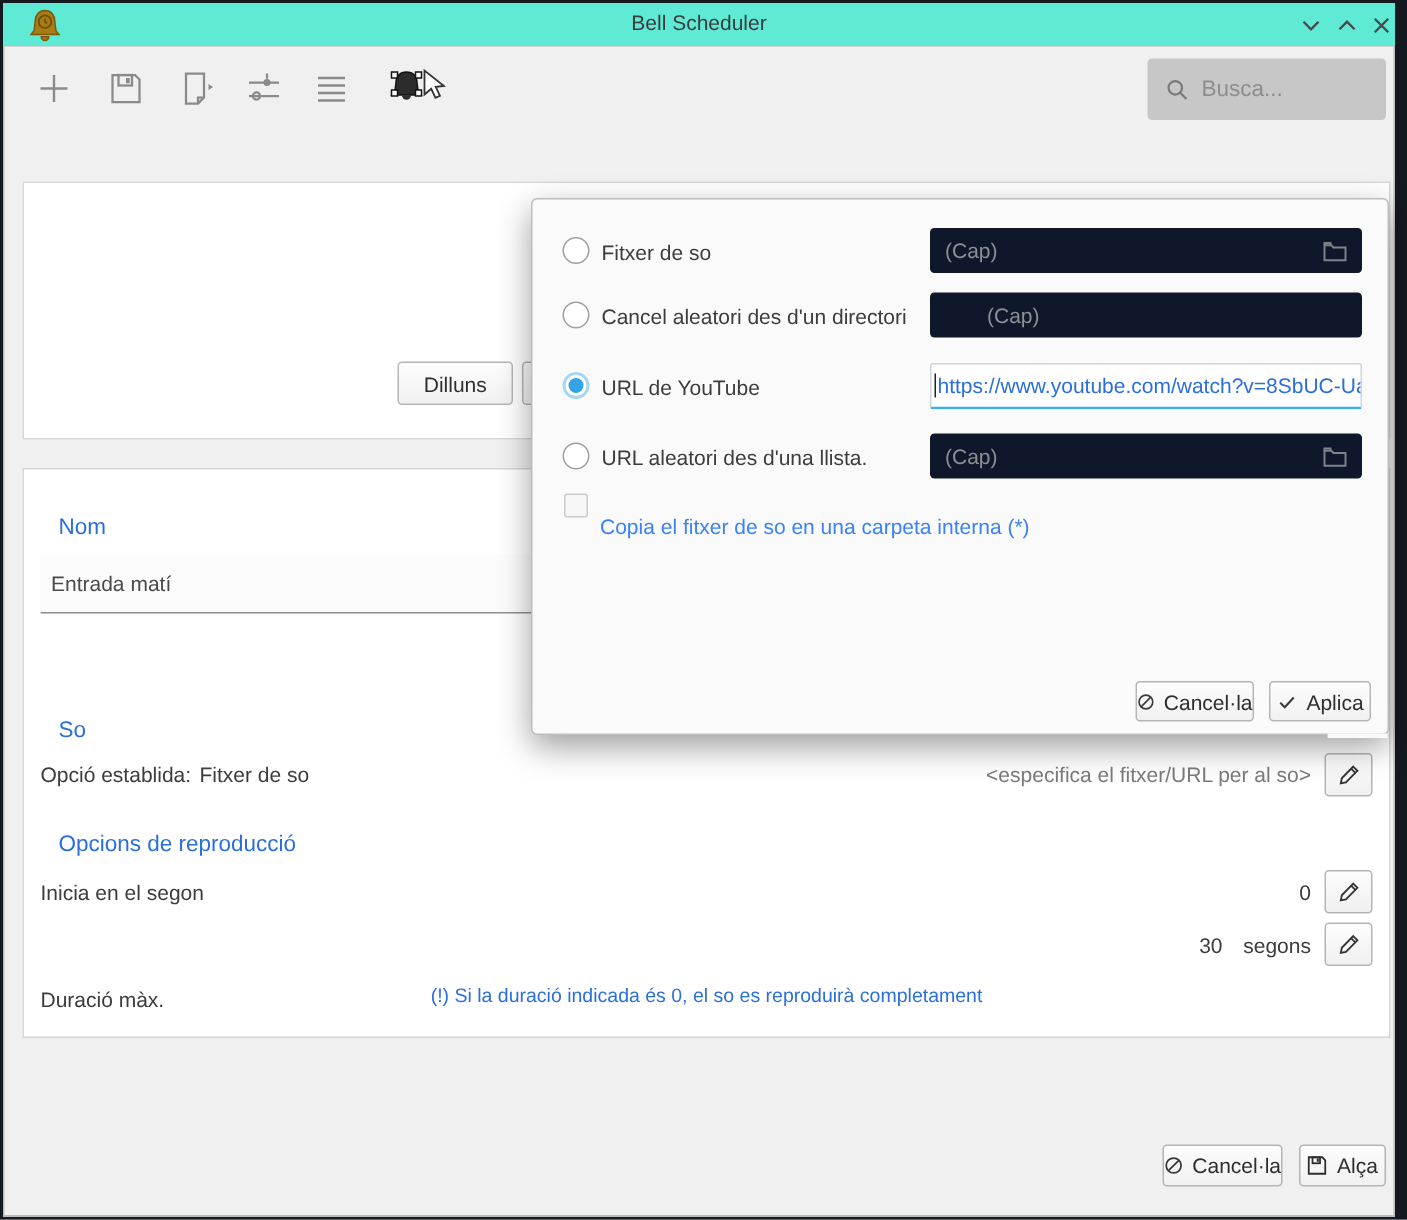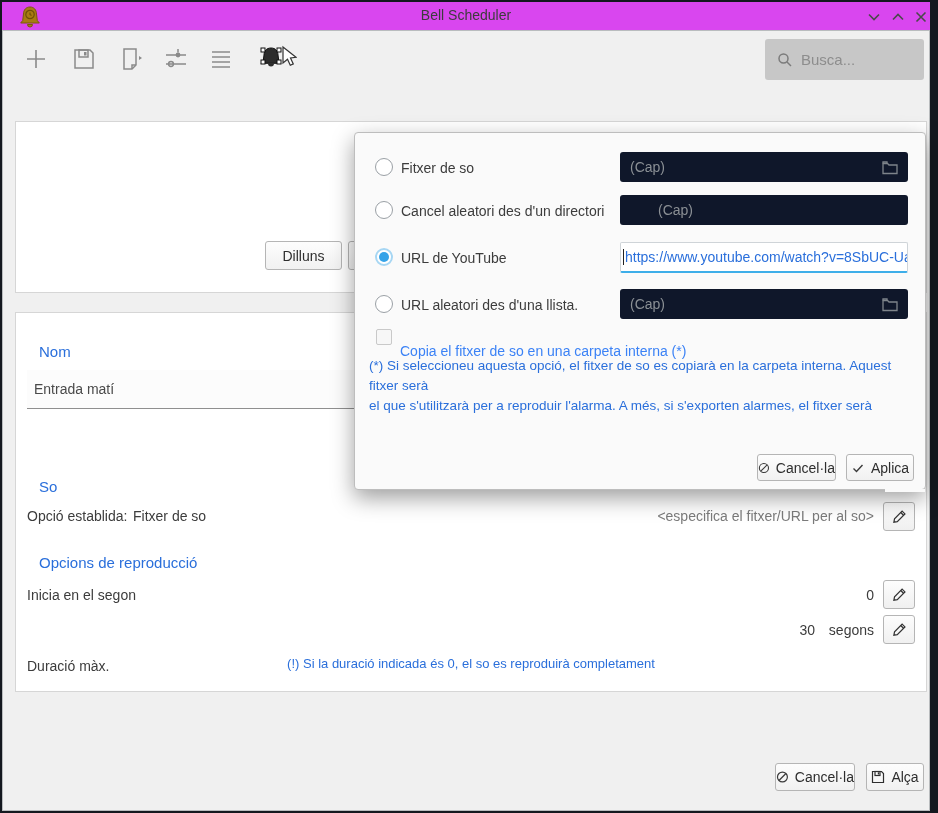--- a/index.html
+++ b/index.html
@@ -1,21 +1,21 @@
 <!DOCTYPE html>
 <html><head>
 <meta charset="utf-8">
 <style>
   * { margin:0; padding:0; box-sizing:border-box; }
   html,body { width:938px; height:813px; }
   body { font-family:"Liberation Sans","DejaVu Sans",sans-serif; background:#14181f; }
   .stage { position:relative; width:938px; height:813px; overflow:hidden; background:#14181f; }
   .window { position:absolute; left:2px; top:2px; width:928px; height:809px; background:#f0f0f0; }
   
-  .titlebar { position:absolute; left:0; top:0; width:928px; height:28px; background:#d946ef;padding-left:14px; }
+  .titlebar { position:absolute; left:0; top:0; width:928px; height:28px; background:#5eead4;padding-left:14px; }
   .title { position:absolute; left:0; top:5px; width:100%; text-align:center; font-size:14px; color:#3c3c3c; }
   .app-bell { position:absolute; left:16px; top:3px; width:24px; height:24px; }
   .winctl { position:absolute; top:7px; width:16px; height:16px; cursor:default; color:#4a4a4a; }
   .winctl svg { width:16px; height:16px; }
   
   .content { position:absolute; left:0; top:28px; width:928px; height:781px; background:#f0f0f0; border:1px solid #b9bcbe; }
   
   .tbicon { position:absolute; top:43px; width:28px; height:28px; color:#8a8a8a; }
   .tbicon svg { width:28px; height:28px; }
   .search { position:absolute; left:763px; top:37px; width:159px; height:41px; background:#c7c7c7; border-radius:3px; display:flex; align-items:center; padding-left:12px; }
@@ -250,24 +250,20 @@
         <span class="grow">(Cap)</span>
         <svg viewBox="0 0 16 15">
             <path d="M1 3.5h4.5L7 5h8v8.5H1z" fill="none" stroke="#7e848a" stroke-width="1.3"></path>
             <path d="M1 3.5V2h4v1.5" fill="none" stroke="#7e848a" stroke-width="1.3"></path>
           </svg>
       </div>
 
       <div class="checkbox" style="left:21px; top:196px;"></div>
       <div class="plabel dis" style="left:45px; top:196px;">Copia el fitxer de so en una carpeta interna (*)</div>
 
-      <div class="pnote">
-        <div>(*) Si seleccioneu aquesta opció, el fitxer de so es copiarà en la carpeta interna. Aquest fitxer serà</div>
-        <div>el que s'utilitzarà per a reproduir l'alarma. A més, si s'exporten alarmes, el fitxer serà</div>
-      </div>
 
       <div class="btn" style="left:402px; top:321px; width:79px; height:27px;">
         <svg viewBox="0 0 14 14">
             <circle cx="7" cy="7" r="5.4" fill="none" stroke="#3a3a3a" stroke-width="1.3"></circle>
             <path d="M3.2 10.8L10.8 3.2" stroke="#3a3a3a" stroke-width="1.3"></path>
           </svg>
         <span>Cancel·la</span>
       </div>
       <div class="btn" style="left:491px; top:321px; width:68px; height:27px;">
         <svg viewBox="0 0 14 14">

